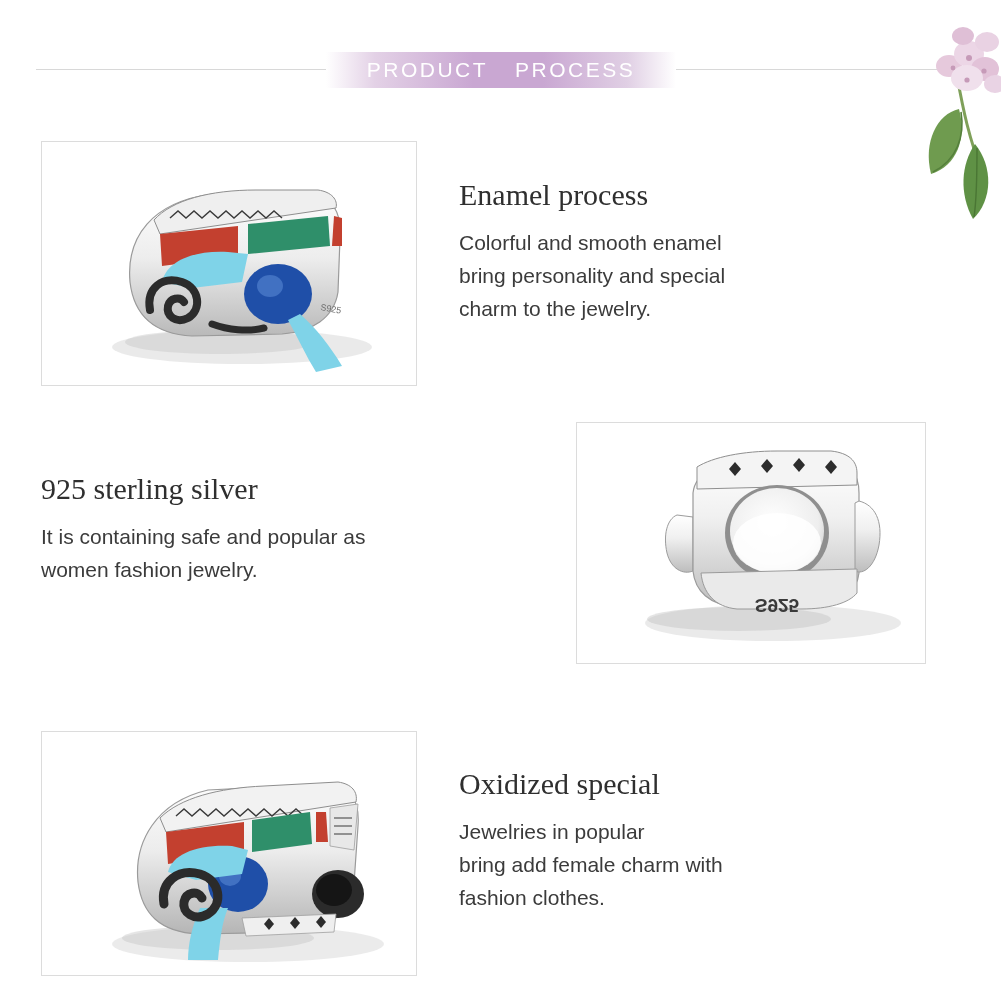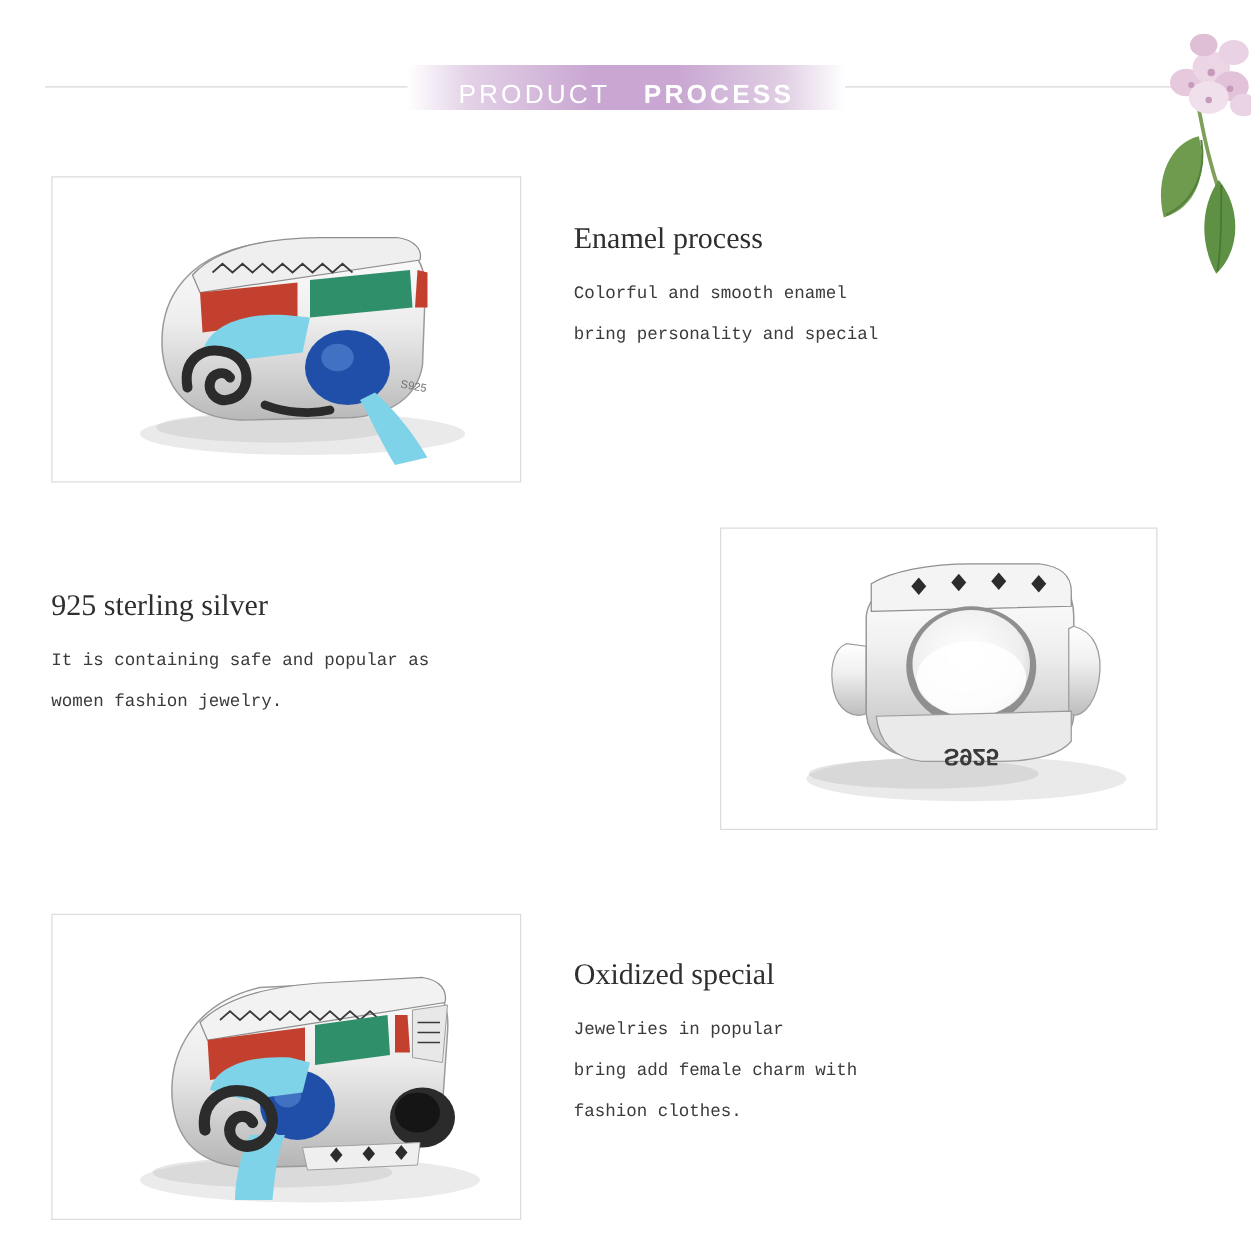--- a/index.html
+++ b/index.html
@@ -32,62 +32,62 @@
     background: #d8d8d8;
   }
   .header-banner {
     position: absolute;
     top: 0;
     left: 326px;
     width: 350px;
     height: 36px;
     background: linear-gradient(to right, #ffffff 0%, #e3d1e6 14%, #c9a7d2 42%, #c9a7d2 62%, #e0cfe4 86%, #ffffff 100%);
     display: flex;
-    align-items: flex-end;
+    align-items: center;
     justify-content: center;
     letter-spacing: 2.5px;
     font-family: "Liberation Sans", sans-serif;
     font-size: 21px;
     color: #ffffff;
     white-space: nowrap;
   }
   .header-banner .w1 { font-weight: 400; }
-  .header-banner .w2 { font-weight: 700; margin-left: 27px; }
+  .header-banner .w2 { font-weight: 400; margin-left: 27px; }
 
   
   .flower-deco {
     position: absolute;
     top: 14px;
     right: 0;
     width: 110px;
     height: 215px;
     pointer-events: none;
   }
 
   
   .photo {
     position: absolute;
     background: #ffffff;
     border: 1px solid #dcdcdc;
     overflow: hidden;
   }
   .textblock { position: absolute; }
   .tb-title {
-    font-size: 24px;
+    font-size: 30px;
     color: #2f2f2f;
     font-family: "Liberation Serif", serif;
     margin: 0 0 14px 0;
     font-weight: 400;
     white-space: nowrap;
   }
   .tb-body {
-    font-size: 14px;
+    font-size: 21px;
     line-height: 33px;
     color: #3b3b3b;
-    font-family: Liberation Mono, monospace;
+    font-family: Liberation Sans, sans-serif;
   }
   .tb-body div { white-space: nowrap; }
 
   
   #photo-enamel   { left: 41px;  top: 141px; width: 374px; height: 243px; }
   #text-enamel    { left: 459px; top: 178px; width: 420px; }
 
   #text-silver    { left: 41px;  top: 472px; width: 470px; }
   #photo-silver   { left: 576px; top: 422px; width: 348px; height: 240px; }
 
@@ -173,20 +173,21 @@
 
     <text x="278" y="168" font-family="Liberation Sans, sans-serif" font-size="9" fill="#6f6f6f" transform="rotate(10 278 168)">S925</text>
   </svg>
 </div>
 
 <div class="textblock" id="text-enamel">
   <div class="tb-title">Enamel process</div>
   <div class="tb-body">
     <div>Colorful and smooth enamel</div>
     <div>bring personality and special</div>
+    <div>charm to the jewelry.</div>
   </div>
 </div>
 
 <div class="textblock" id="text-silver">
   <div class="tb-title">925 sterling silver</div>
   <div class="tb-body">
     <div>It is containing safe and popular as</div>
     <div>women fashion jewelry.</div>
   </div>
 </div>

